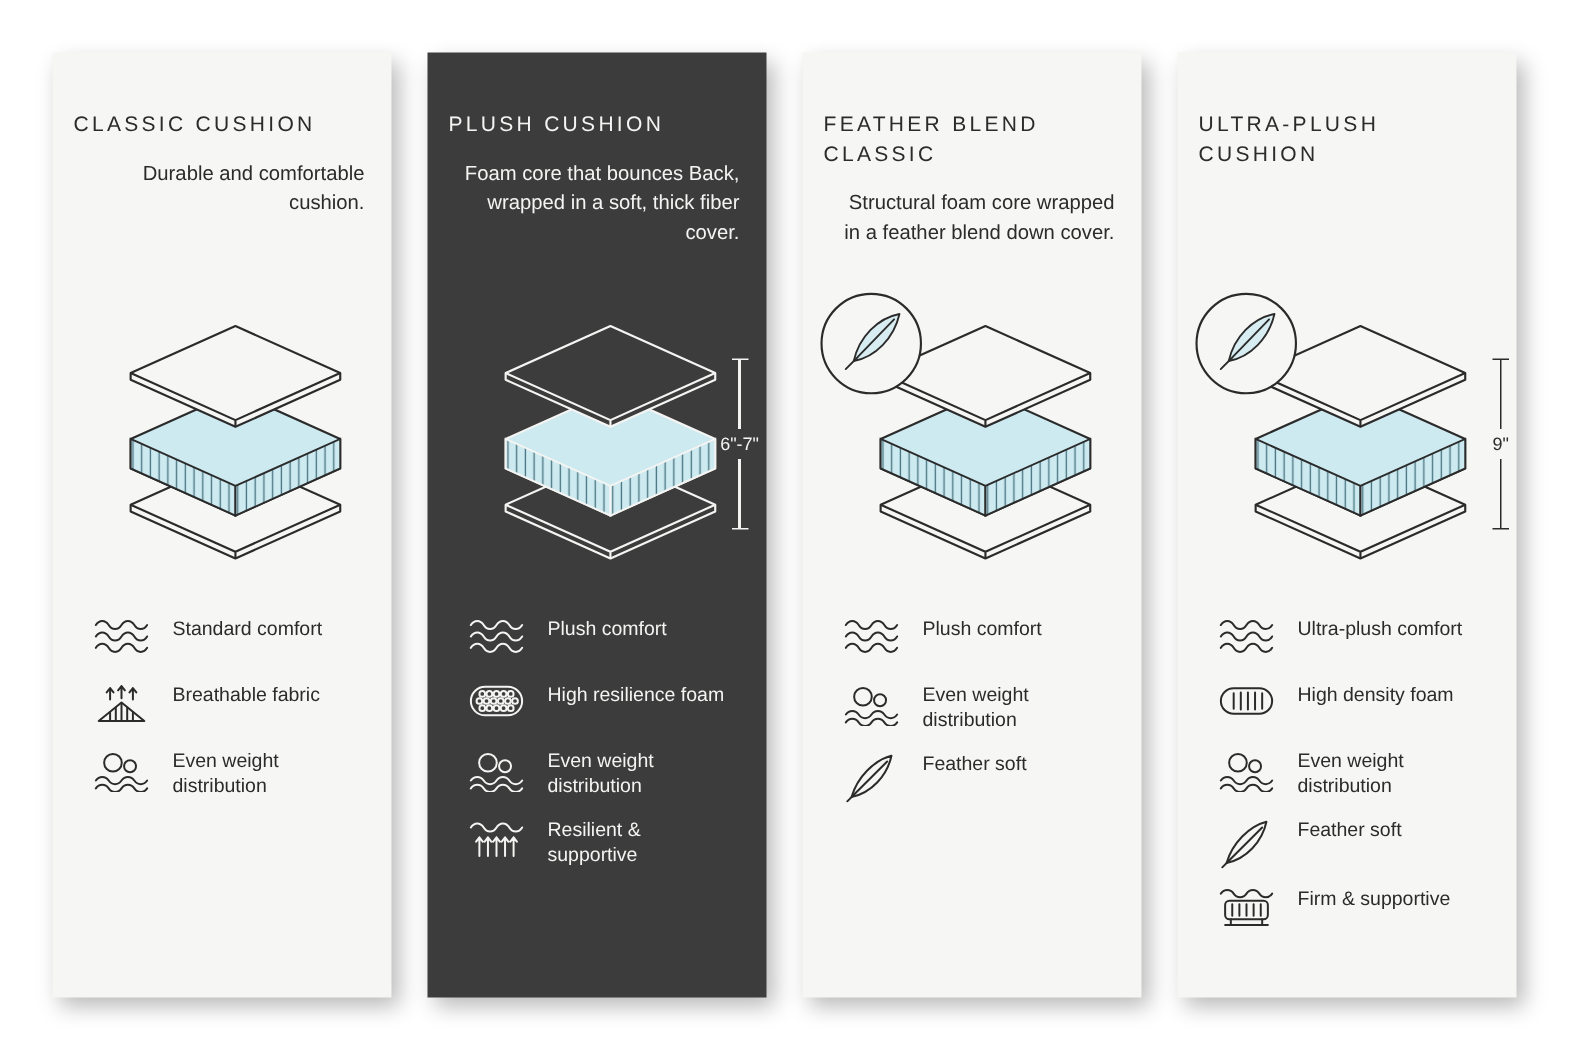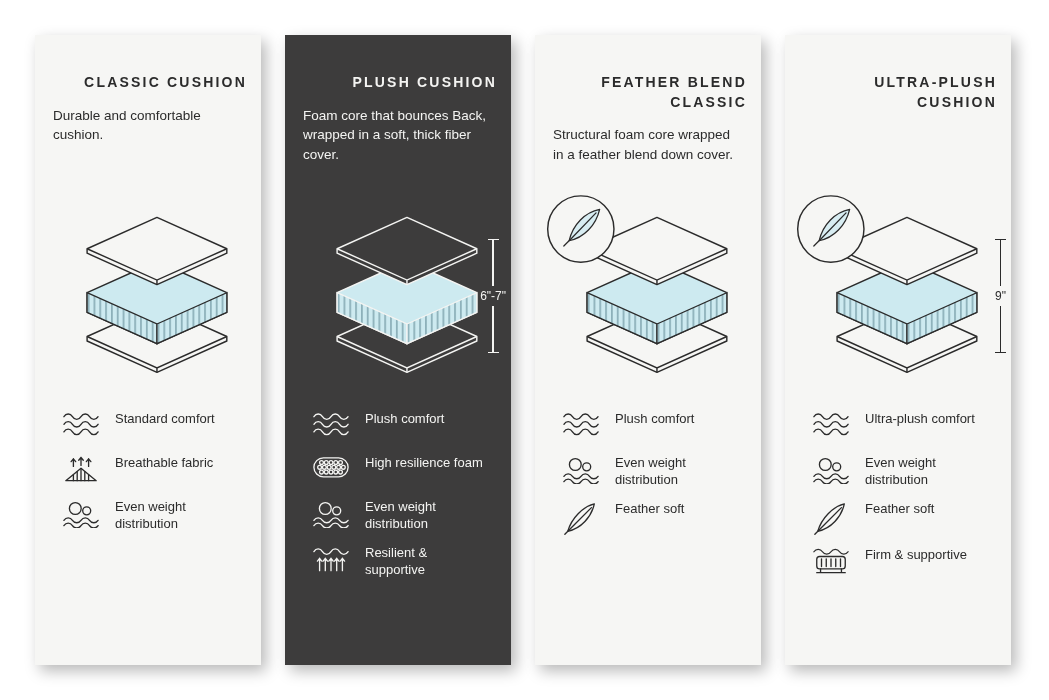--- a/index.html
+++ b/index.html
@@ -22,29 +22,29 @@
   }
   .card        { --bg:#f6f6f4; --fg:#2b2b2b; }
   .card.dark   { --bg:#3d3c3c; --fg:#f4f4f2; }
   .card1 { left:35px; }
   .card2 { left:285px; }
   .card3 { left:535px; }
   .card4 { left:785px; }
 
   .card-header { height:154px; padding:38px 14px 0; }
   .card-title {
-    text-align:right;
+    text-align:left;
     font-size:14px;
-    font-weight:bold;
+    font-weight:normal;
     letter-spacing:2.2px;
     line-height:1.4;
   }
   .card-desc {
     margin-top:13px;
-    text-align:left;
+    text-align:right;
     font-size:13.5px;
     line-height:1.45;
     padding:0 4px;
   }
 
   .illus {
     position:relative;
     height:196px;
     margin-top:4px;
     display:flex;
@@ -332,20 +332,29 @@
         <svg viewBox="0 0 40 28">
           <path d="M2 6 c2.3 -3.8 6.7 -3.8 9 0 c2.3 3.8 6.7 3.8 9 0 c2.3 -3.8 6.7 -3.8 9 0 c2.3 3.8 6.7 3.8 9 0"></path>
           <path d="M2 14 c2.3 -3.8 6.7 -3.8 9 0 c2.3 3.8 6.7 3.8 9 0 c2.3 -3.8 6.7 -3.8 9 0 c2.3 3.8 6.7 3.8 9 0"></path>
           <path d="M2 22 c2.3 -3.8 6.7 -3.8 9 0 c2.3 3.8 6.7 3.8 9 0 c2.3 -3.8 6.7 -3.8 9 0 c2.3 3.8 6.7 3.8 9 0"></path>
         </svg>
       </span>
       <span class="flabel">Ultra-plush comfort</span>
     </div>
     <div class="feature">
       <span class="ficon">
+        <svg viewBox="0 0 40 26">
+          <rect x="2" y="4" width="36" height="18" rx="9"></rect>
+          <path d="M11 7.5 L11 18.5 M16 7 L16 19 M21 7 L21 19 M26 7 L26 19 M31 7.5 L31 18.5"></path>
+        </svg>
+      </span>
+      <span class="flabel">High density foam</span>
+    </div>
+    <div class="feature">
+      <span class="ficon">
         <svg viewBox="0 0 40 31">
           <circle cx="14" cy="10" r="6.2"></circle>
           <circle cx="26" cy="12.5" r="4.2"></circle>
           <path d="M2 22.5 c2.3 -3.4 6.7 -3.4 9 0 c2.3 3.4 6.7 3.4 9 0 c2.3 -3.4 6.7 -3.4 9 0 c2.3 3.4 6.7 3.4 9 0"></path>
           <path d="M2 28 c2.3 -3.4 6.7 -3.4 9 0 c2.3 3.4 6.7 3.4 9 0 c2.3 -3.4 6.7 -3.4 9 0 c2.3 3.4 6.7 3.4 9 0"></path>
         </svg>
       </span>
       <span class="flabel">Even weight distribution</span>
     </div>
     <div class="feature">

